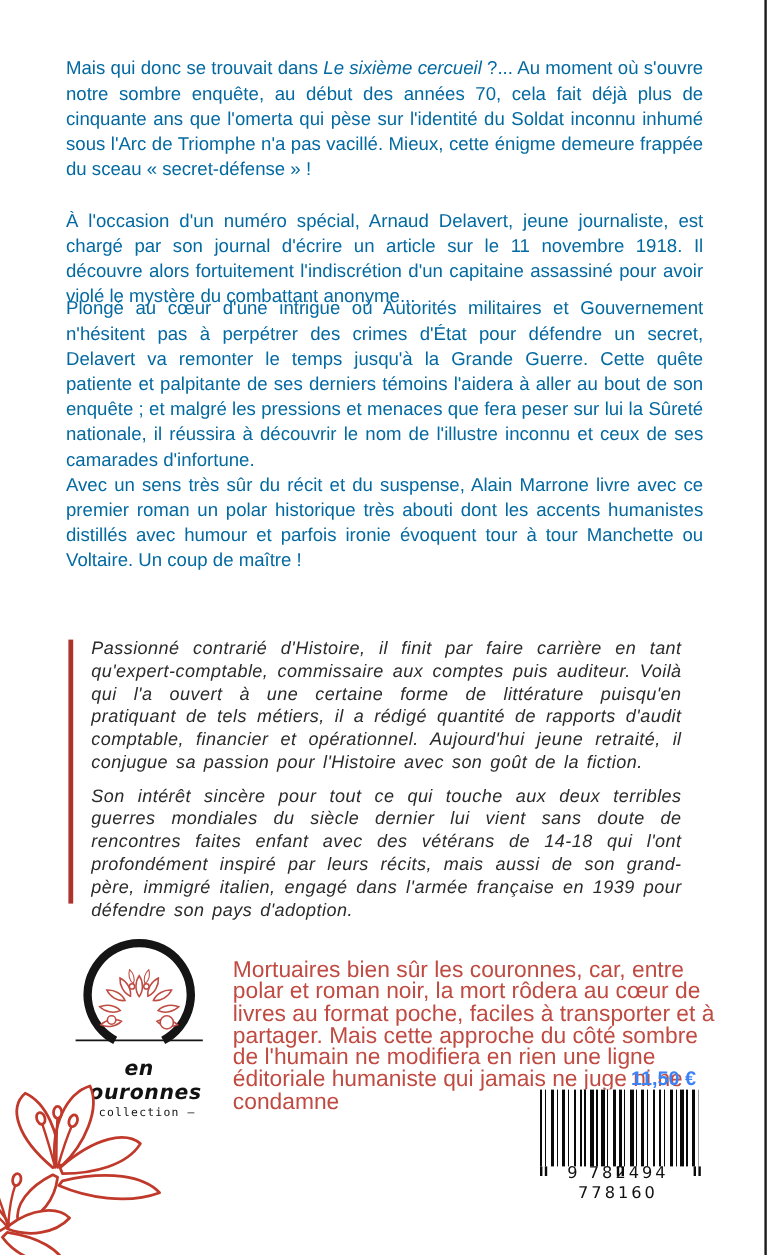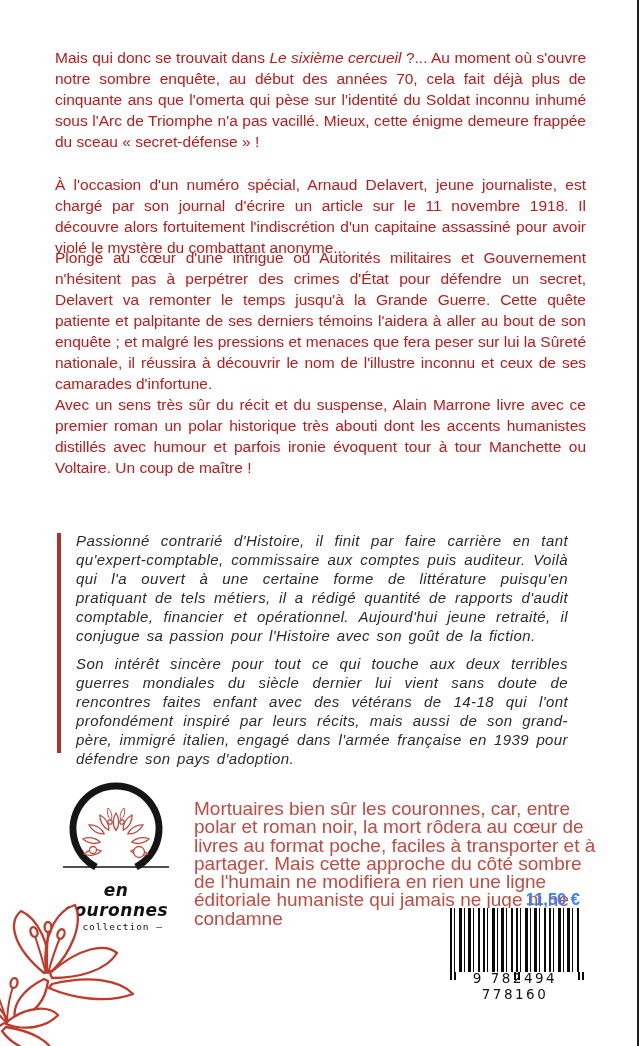--- a/index.html
+++ b/index.html
@@ -13,21 +13,21 @@
     color:#1f1f1f;
   }
   .edge-line{
     position:absolute;top:0;right:1px;width:2px;height:100%;
     background:#1c1c1c;
   }
   .body-p{
     position:absolute;left:55px;width:531px;margin:0;
     font-size:15.5px;line-height:21px;
     text-align:justify;
-    color:#b91c1c;
+    color:#0369a1;
   }
   .p1{top:47px;}
   .p2{top:154px;margin-top:20px;}
   .p3{top:247px;}
   .p4{top:394px;}
   .body-p i{font-style:italic;}
 
   .bio-bar{
     position:absolute;left:57px;top:533px;width:4px;height:220px;
     background:#ad342d;

